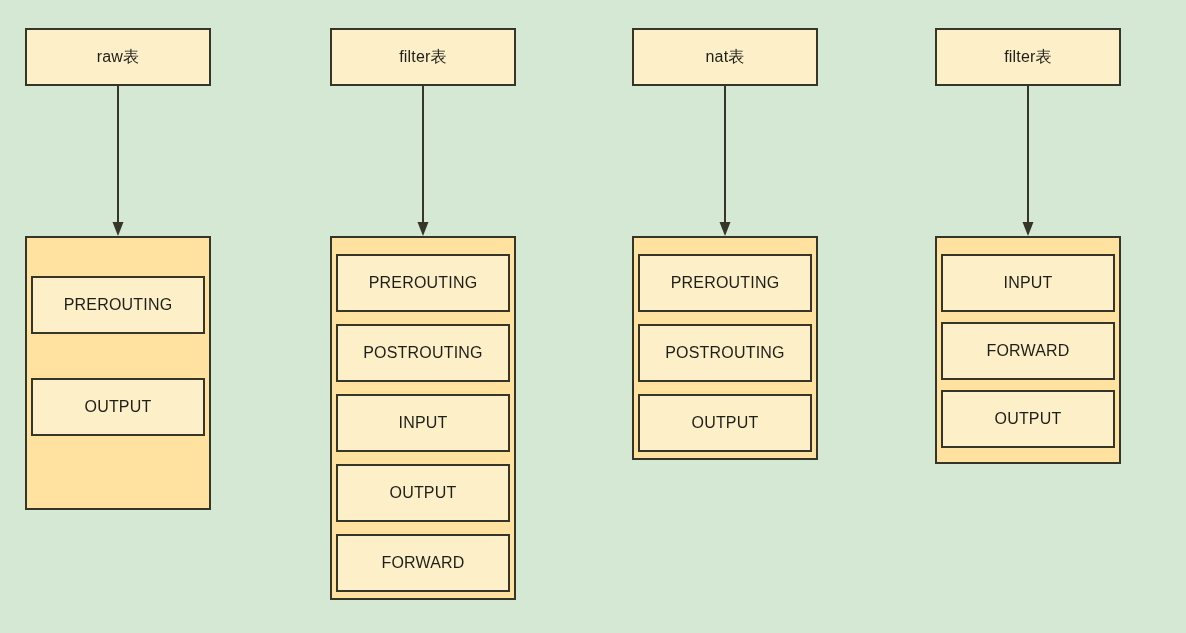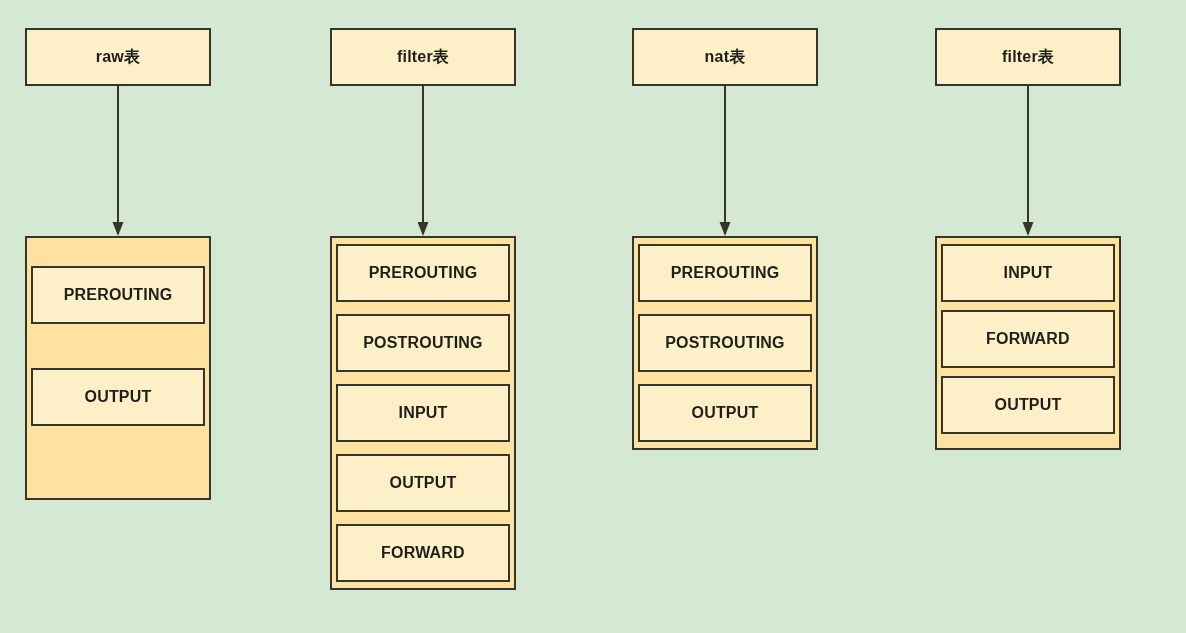--- a/index.html
+++ b/index.html
@@ -10,21 +10,20 @@
     width: 1186px;
     height: 633px;
     background: #d5e8d4;
     font-family: "Liberation Sans", "DejaVu Sans", sans-serif;
     overflow: hidden;
   }
   #canvas {
     position: relative;
     width: 1186px;
     height: 633px;
-    font-weight: bold;
   }
 
   
   .table-col {
     position: absolute;
     top: 0;
     width: 186px;
   }
 
   
@@ -75,20 +74,21 @@
     height: 58px;
     background: #fdf0c8;
     border: 2px solid #35352a;
     display: flex;
     align-items: center;
     justify-content: center;
     font-size: 16px;
     color: #1f1f1a;
     letter-spacing: .2px;
     margin-bottom: 12px;
+    margin-top: 10px;
   }
   .chain-container.sparse .chain-box { margin-bottom: 44px; }
   .chain-container.tight .chain-box { margin-bottom: 8px; }
   .chain-box:last-child { margin-bottom: 0; }
 </style>
 </head>
 <body>
 
 <div id="canvas">
     <div class="table-col" style="left: 25px;">

